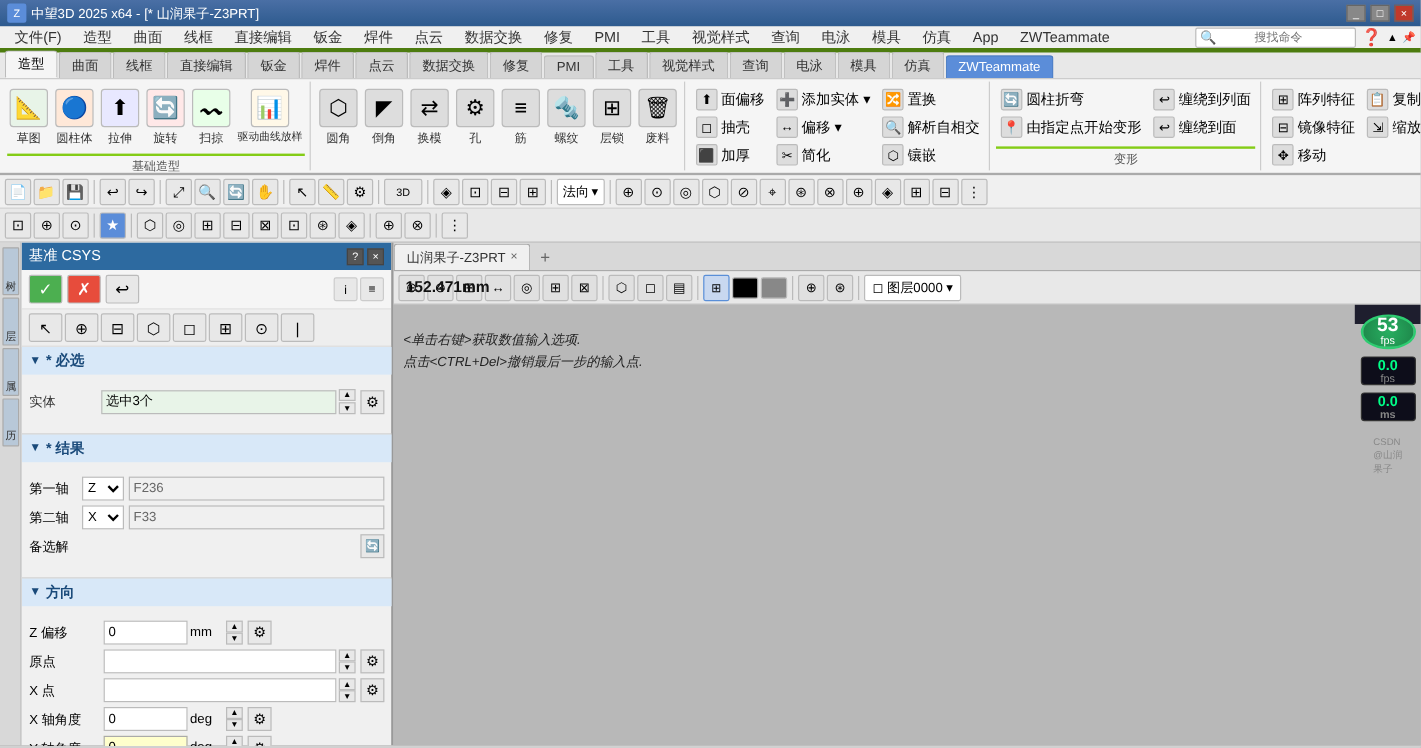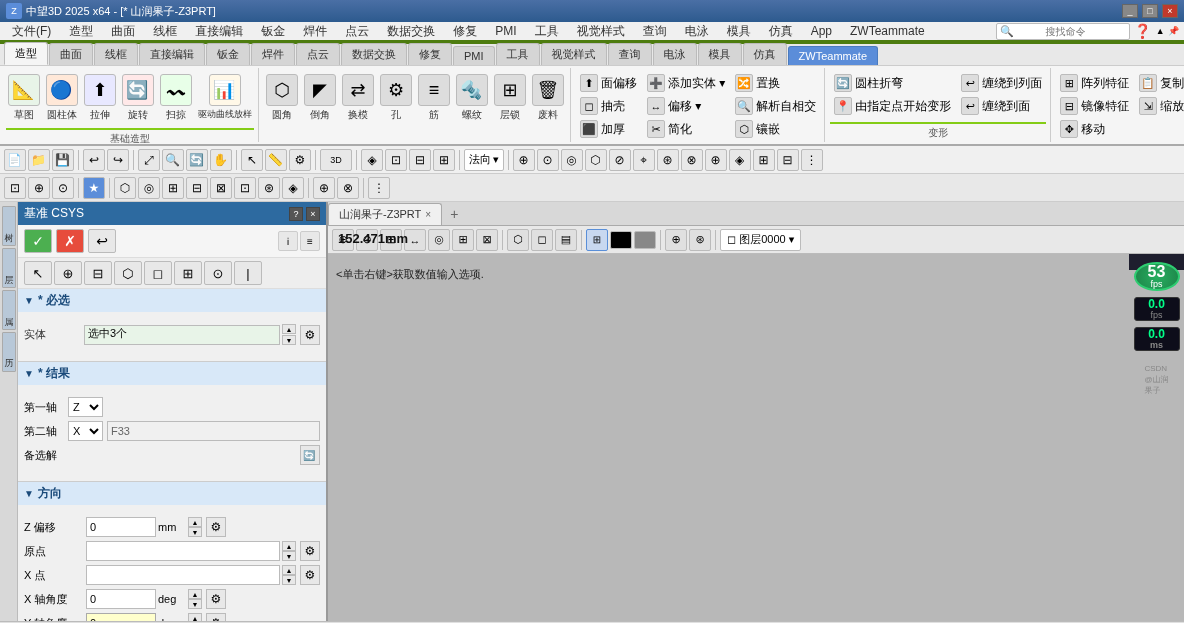--- a/index.html
+++ b/index.html
@@ -491,20 +491,21 @@
         <div class="section-header">
           <span class="expand-icon">▼</span>
           <span>* 结果</span>
         </div>
         <div class="section-body">
           <div class="result-row">
             <div class="axis-label">第一轴</div>
             <select class="axis-select">
               <option>Z</option><option>X</option><option>Y</option>
             </select>
+            <input class="axis-value" value="F236" style="">
           </div>
           <div class="result-row">
             <div class="axis-label">第二轴</div>
             <select class="axis-select">
               <option>X</option><option>Y</option><option>Z</option>
             </select>
             <input class="axis-value" value="F33" style="">
           </div>
           <div class="spare-row">
             <div class="spare-label">备选解</div>
@@ -620,22 +621,23 @@
       <div class="vp-sep"></div>
       <div class="vp-layer">
         <span>◻</span>
         <span>图层0000</span>
         <span>▾</span>
       </div>
     </div>
 
     <div id="canvas-area" style="flex:1;position:relative;">
 
-      <div style="position:absolute;top:12px;left:8px;font-size:11px;color:#222;z-index:10;line-height:1.6;">
+      <div style="position:absolute;top:22px;left:8px;font-size:11px;color:#222;z-index:10;line-height:1.6;font-style:italic;">
         <div>&lt;单击右键&gt;获取数值输入选项.</div>
+        <div>点击&lt;CTRL+Del&gt;撤销最后一步的输入点.</div>
       </div>
 
       <svg id="viewport-svg" viewBox="0 0 870 360" xmlns="http://www.w3.org/2000/svg" style="position:absolute;top:0;left:0;width:100%;height:100%;">
         <defs>
           <linearGradient id="bg-grad" x1="0%" y1="0%" x2="100%" y2="100%">
             <stop offset="0%" style="stop-color:#a8a8a8"></stop>
             <stop offset="100%" style="stop-color:#c8c8c8"></stop>
           </linearGradient>
           <linearGradient id="teal-grad" x1="0%" y1="0%" x2="100%" y2="100%">
             <stop offset="0%" style="stop-color:#5cc8c8"></stop>

